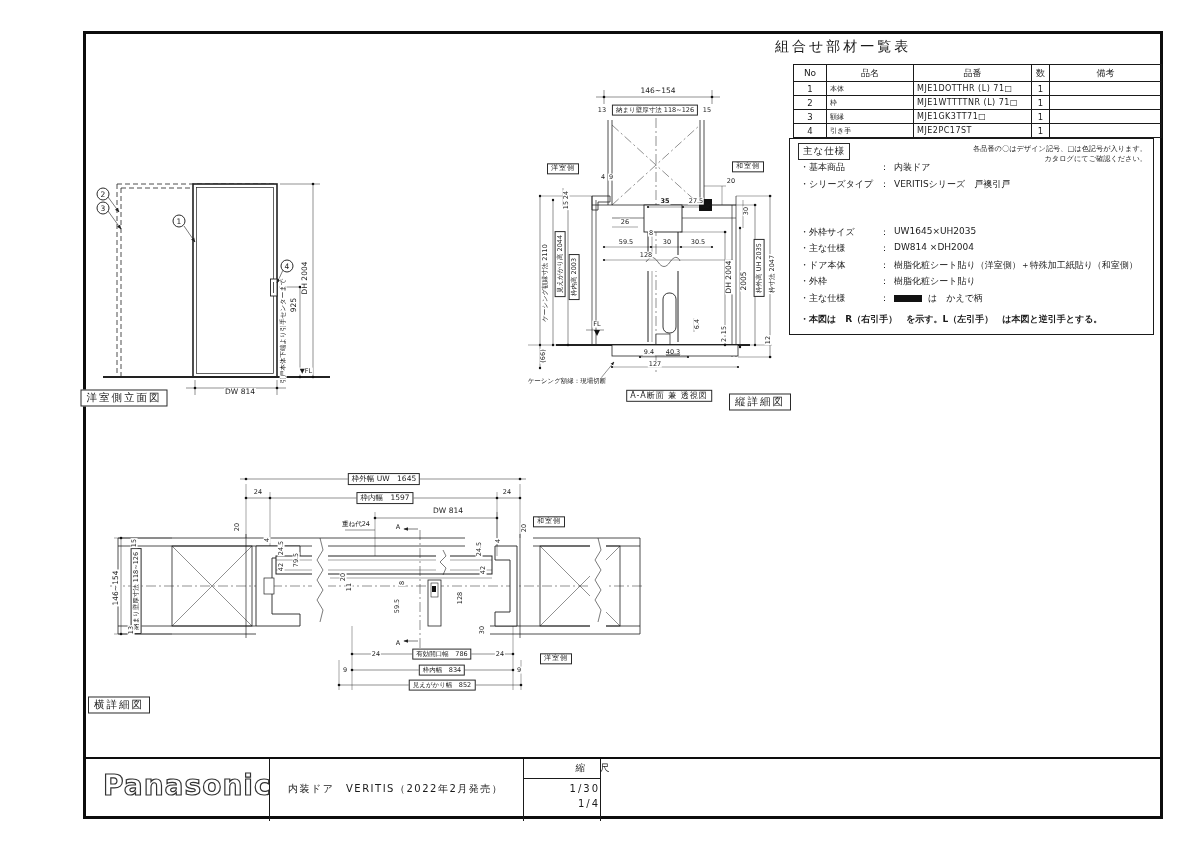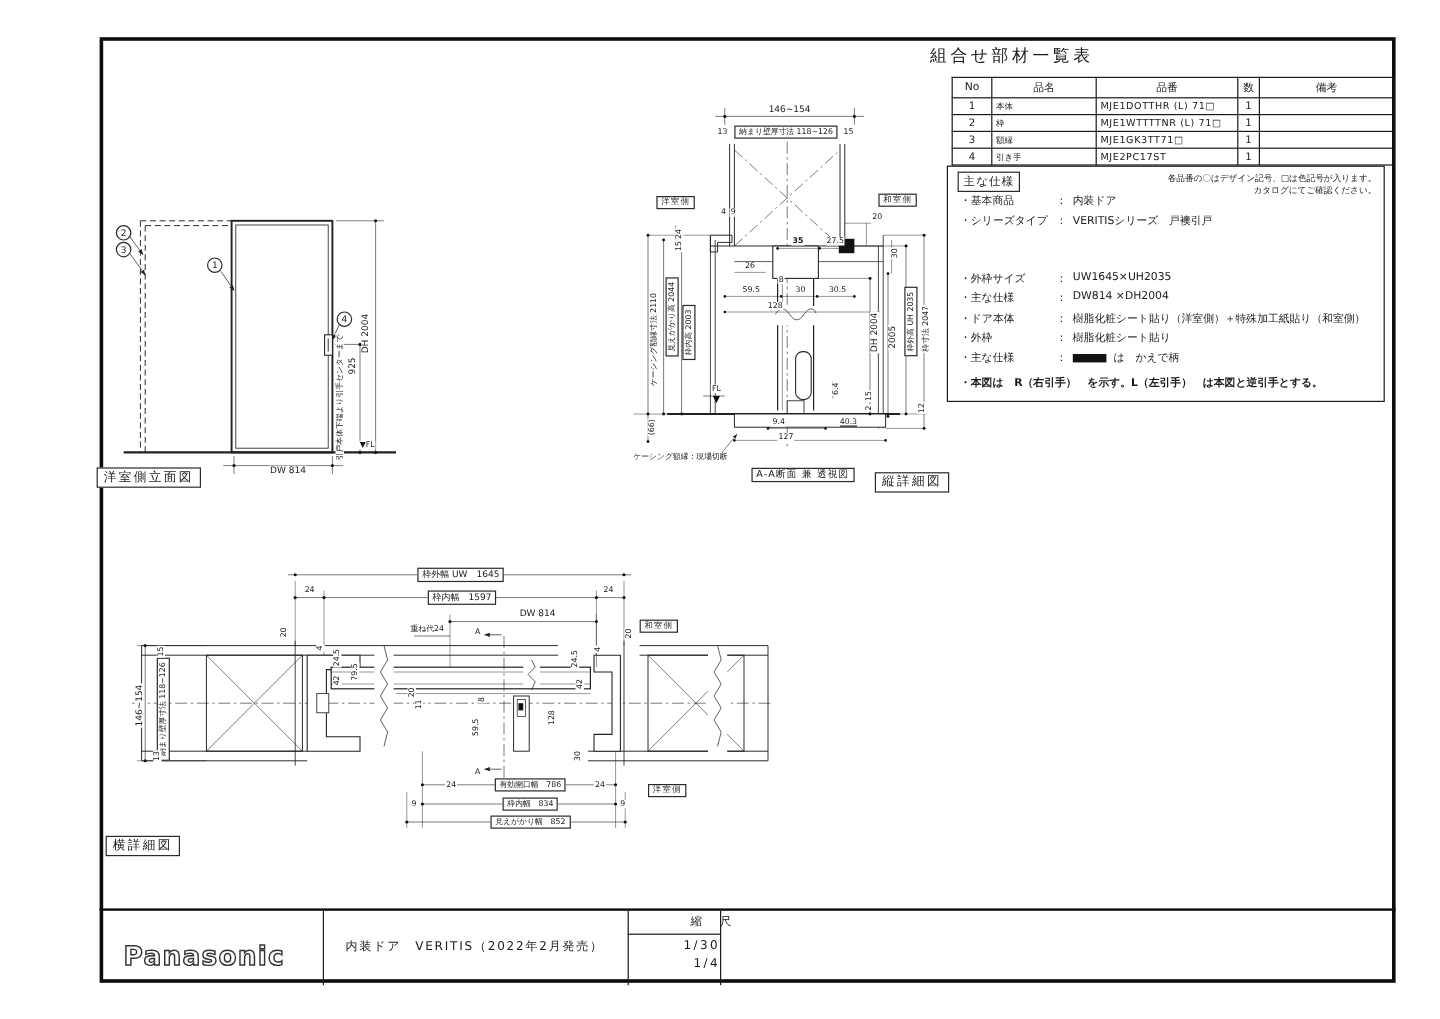--- a/index.html
+++ b/index.html
@@ -50,22 +50,22 @@
   .spec-row .colon{width:14px;flex:none;}
   .spec-row .swatch{display:none;width:28px;height:7px;background:#111;
                     align-self:center;margin-right:6px;}
   .spec-row.has-swatch .swatch{display:inline-block;}
   #spec-subs{position:absolute;left:104px;top:125px;font-size:9px;line-height:1.33;}
   #spec-footnote{position:absolute;left:10px;top:174px;font-size:9px;font-weight:bold;}
   
   #titleblock{position:absolute;left:83px;top:757px;width:1080px;height:62px;
               border-top:2px solid #0d0d0d;box-sizing:border-box;}
   .vdiv{position:absolute;top:0;width:0;height:62px;border-left:1.2px solid #1a1a1a;}
-  #brand{position:absolute;left:20px;top:10px;font-size:22px;font-weight:700;
-         letter-spacing:1px;color:#fff;margin-top:16px;-webkit-text-stroke:1.2px #333;}
+  #brand{position:absolute;left:20px;top:10px;font-size:28px;font-weight:700;
+         letter-spacing:1px;color:#fff;-webkit-text-stroke:1.2px #333;}
   #tb-desc{position:absolute;left:205px;top:23px;font-size:10px;letter-spacing:1.5px;}
   #scale-cell{position:absolute;left:440px;top:0;width:77px;height:62px;}
   #scale-head{position:absolute;left:0;top:3px;width:77px;text-align:center;
               font-size:9.5px;letter-spacing:6px;padding-left:34px;}
   #scale-rule{position:absolute;left:0;top:19px;width:77px;border-top:1px solid #1a1a1a;}
   .scale-val{position:absolute;left:0;width:77px;text-align:right;font-size:10px;letter-spacing:2px;}
 </style>
 </head>
 <body>
 
@@ -313,21 +313,21 @@
       <span class="lbl rot" style="left: 744px; top: 281px;">2005</span>
       <span class="lbl rot boxed tiny" style="left: 759px; top: 268px;">枠外高 UH 2035</span>
       <span class="lbl rot tiny" style="left: 772px; top: 274px;">枠寸法 2047</span>
       <span class="lbl tiny" style="left: 597px; top: 324px;">FL</span>
       <span class="lbl rot tiny" style="left: 697px; top: 324px;">6.4</span>
       <span class="lbl rot tiny" style="left: 724px; top: 330px;">15</span>
       <span class="lbl rot tiny" style="left: 724px; top: 340px;">2</span>
       <span class="lbl rot tiny" style="left: 768px; top: 340px;">12</span>
       <span class="lbl rot tiny" style="left: 543px; top: 356px;">(66)</span>
       <span class="lbl tiny" style="left: 649px; top: 352px;">9.4</span>
-      <span class="lbl tiny" style="left: 707px; top: 352px; text-decoration: underline;">40.3</span>
+      <span class="lbl tiny" style="left: 673px; top: 352px; text-decoration: underline;">40.3</span>
       <span class="lbl tiny" style="left: 655px; top: 364px;">127</span>
       <span class="lbl tiny" style="left: 567px; top: 381px;">ケーシング額縁：現場切断</span>
       <span class="lbl boxed seclab" style="left: 669px; top: 396px;">A-A断面 兼 透視図</span>
       <span class="lbl cap" style="left: 760px; top: 402px;">縦詳細図</span>
     </div>
   <div class="lbl-layer">
 
   <span class="lbl rot" style="left: 116px; top: 588px;">146~154</span>
       <span class="lbl rot boxed tiny" style="left: 136px; top: 591px;">納まり壁厚寸法 118~126</span>
       <span class="lbl rot tiny" style="left: 134px; top: 543px;">15</span>

